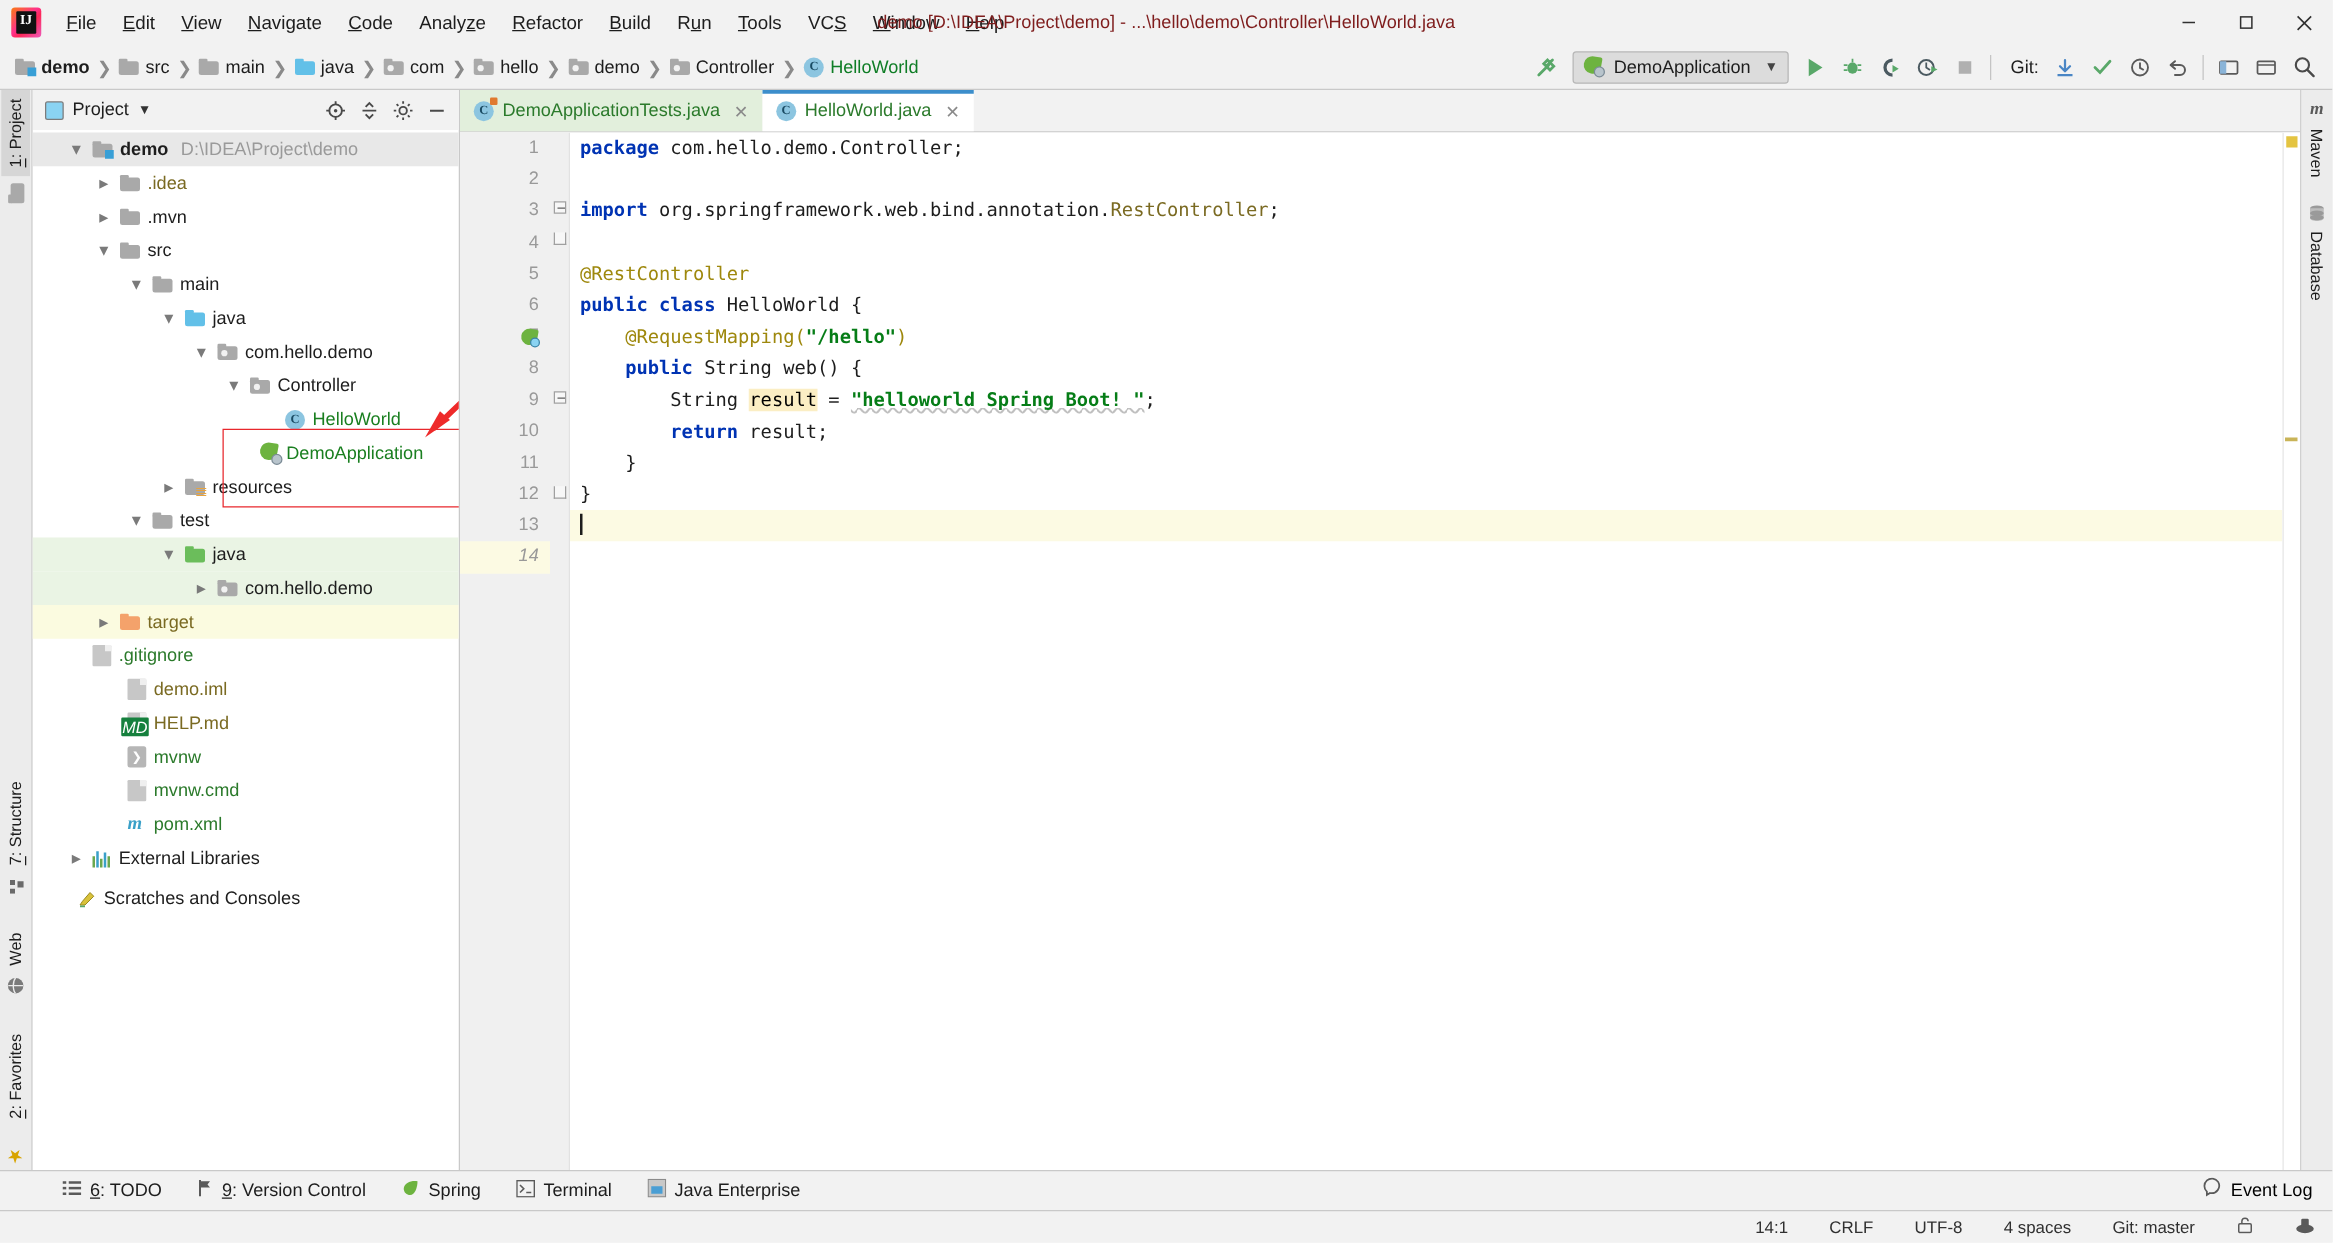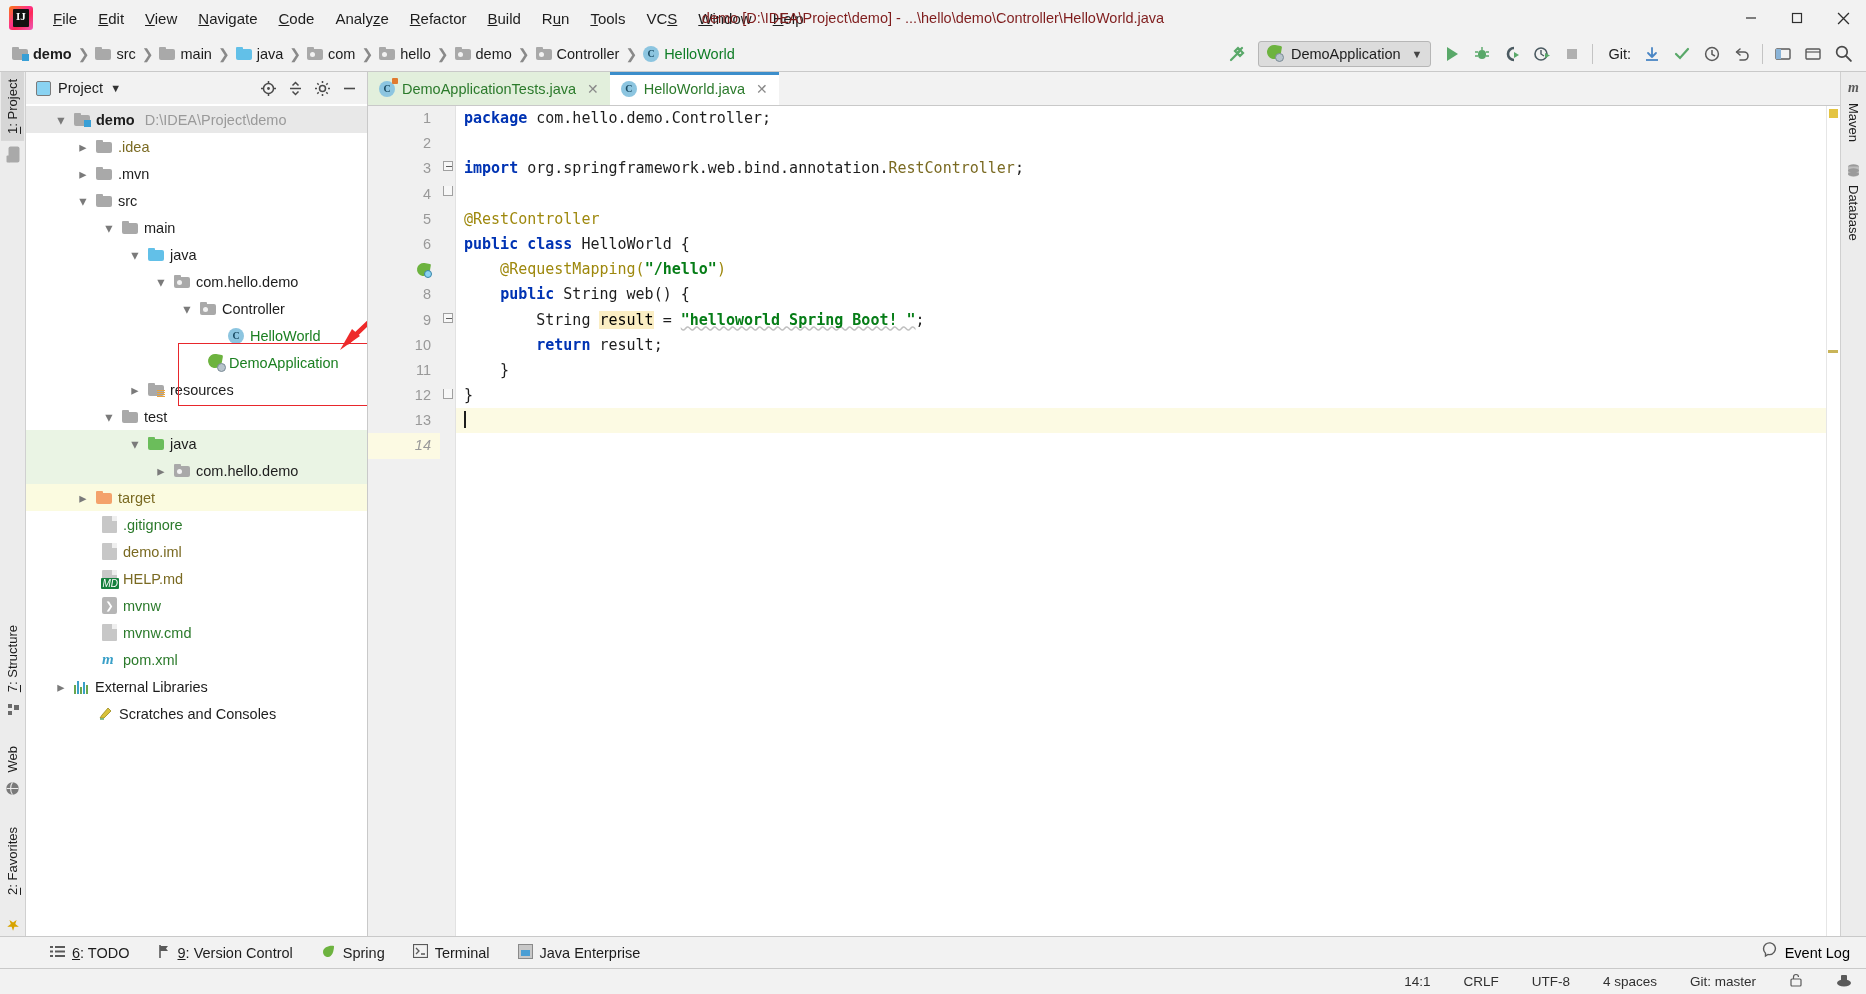--- a/index.html
+++ b/index.html
@@ -96,21 +96,21 @@
   .lbl { margin-left:6px; color:#1d1d1d; }
   .lbl.green { color:#1a7f20; }
   .lbl.dgreen { color:#2b7a2b; }
   .lbl.olive { color:#7a6a22; }
   .lbl.b { font-weight:bold; }
   .path { margin-left:10px; color:#9a9a9a; }
 
   .fileic { width:15px; height:17px; position:relative; flex:0 0 auto;}
   .fileic .pg { position:absolute; inset:0; background:#c7c7c7; border-radius:1px;}
   .fileic .fold { position:absolute; right:0; top:0; width:5px; height:5px; background:#efefef;}
-  .fileic .mk { position:absolute; right:-2px; bottom:-2px; font-size:10px; background:#15803d; color:#fff; padding:0 1px; border-radius:1px;}
+  .fileic .mk { position:absolute; right:-2px; bottom:-2px; font-size:13px; background:#15803d; color:#fff; padding:0 1px; border-radius:1px;}
 
   .bars-ic { width:15px; height:14px; display:flex; align-items:flex-end; gap:1px; flex:0 0 auto;}
   .bars-ic i { width:2px; background:#4caf50; display:block;}
 
   
   .annot-box { position:absolute; border:1.5px solid #e8272c; pointer-events:none; }
   .annot-text { position:absolute; color:#ef2b2b; font-size:17px; white-space:nowrap; font-family:"DejaVu Sans", sans-serif;}
   .annot-arrow { position:absolute; }
 
   
@@ -571,21 +571,21 @@
 
         <div class="row hl-yellow" style="padding-left:50px;">
           <span class="arrow">▸</span>
           <span class="folder-ic orange" style="margin-left:6px;">
               <i class="tab"></i>
               <i class="body"></i>
             </span>
           <span class="lbl olive">target</span>
         </div>
 
-        <div class="row" style="padding-left:76px;">
+        <div class="row" style="padding-left:48px;">
           <span class="fileic">
               <i class="pg"></i>
               <i class="fold"></i>
             </span>
           <span class="lbl dgreen">.gitignore</span>
         </div>
 
         <div class="row" style="padding-left:76px;">
           <span class="fileic">
               <i class="pg"></i>
@@ -626,21 +626,21 @@
           <span class="bars-ic" style="margin-left:6px;">
             <i style="height:9px;background:#6aa84f"></i>
               <i style="height:13px;background:#3aa0c8"></i>
               <i style="height:7px;background:#6aa84f"></i>
               <i style="height:12px;background:#3aa0c8"></i>
               <i style="height:9px;background:#6aa84f"></i>
           </span>
           <span class="lbl">External Libraries</span>
         </div>
 
-        <div class="row" style="padding-left:72px;">
+        <div class="row" style="padding-left:36px;align-items:flex-end;">
           <span style="width:15px;height:15px;display:flex;align-items:center;justify-content:center;">
             <svg width="15" height="15" viewBox="0 0 15 15">
                 <path d="M2 12 L4 9 L10 2 L13 5 L6 12 Z" fill="#d9c23a" stroke="#9a8a20" stroke-width="0.8"></path>
                 <path d="M2 13h4" stroke="#59a869" stroke-width="1.4"></path>
               </svg>
           </span>
           <span class="lbl">Scratches and Consoles</span>
         </div>
 
         <div class="annot-box" style="left:152px; top:239px; width:255px; height:63px;"></div>

